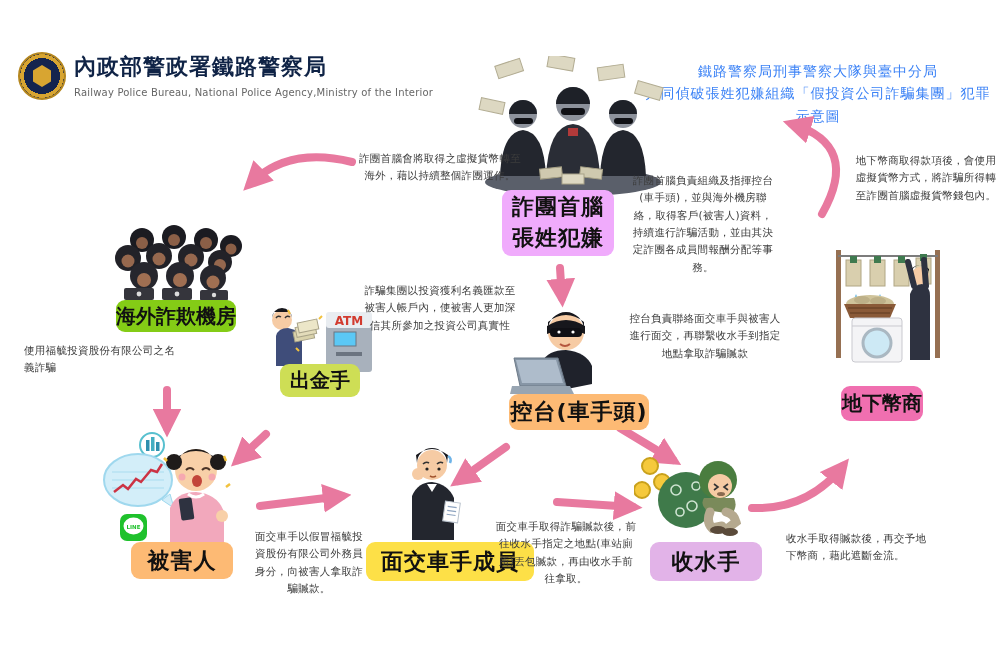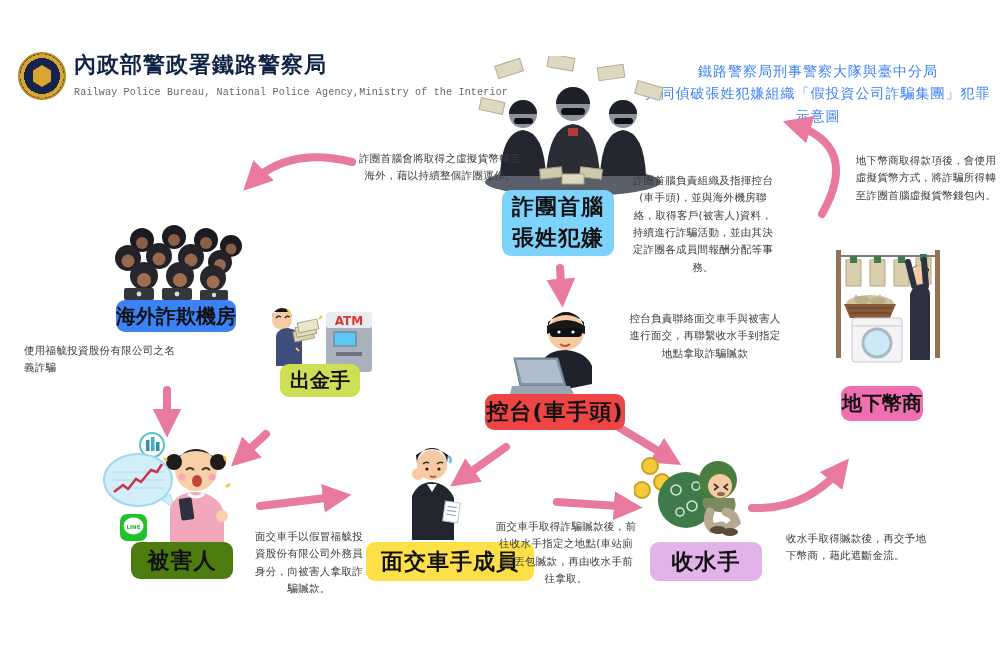--- a/index.html
+++ b/index.html
@@ -1,20 +1,20 @@
 <!DOCTYPE html>
 <html><head>
 <meta charset="utf-8">
 <style>
   * { margin:0; padding:0; box-sizing:border-box; }
   body { background:#fff; font-family:"DejaVu Sans","Liberation Sans",sans-serif; }
   .canvas { position:relative; width:1000px; height:654px; background:#fff; overflow:hidden; }
 
   
-  .logo-group { position:absolute; left:18px; top:52px; display:flex; align-items:center; gap:8px;font-family:Liberation Mono, monospace; }
+  .logo-group { position:absolute; left:18px; top:52px; display:flex; align-items:center; gap:8px; }
   .badge { width:48px; height:48px; border-radius:50%;
            background:radial-gradient(circle at 50% 50%, #14244e 0 58%, #d8a531 58% 70%, #14244e 70% 84%, #d8a531 84%);
            border:2px solid #b5871f; display:flex; align-items:center; justify-content:center; }
   .badge-core { width:18px; height:22px; background:#d8a531; clip-path:polygon(50% 0,100% 25%,100% 75%,50% 100%,0 75%,0 25%); }
   .agency-zh { font-size:22px; font-weight:bold; color:#0f2346; letter-spacing:1px; line-height:1.15; }
   .agency-en { font-size:10px; color:#666; margin-top:8px; letter-spacing:.2px; }
   .title-block { position:absolute; left:640px; top:60px; width:356px; text-align:center;
                  font-size:14px; color:#3b82f6; line-height:1.6; letter-spacing:1px; }
 
   
@@ -272,48 +272,49 @@
       <circle cx="86" cy="42" r="12" fill="#f6cba4"></circle>
       <path d="M80 40 l4 3 -4 3 M94 40 l-4 3 4 3" stroke="#333" stroke-width="1.6" fill="none"></path>
       <ellipse cx="87" cy="50" rx="4" ry="2" fill="#8a6a4f"></ellipse>
       <path d="M70 54 Q 66 60 72 66 L 98 70 Q 104 62 100 54 z" fill="#7a8a5a"></path>
       <path d="M92 68 q8 2 10 10 l-8 6 M76 68 q-4 10 2 16 l10 -2" stroke="#b5a98f" stroke-width="9" fill="none" stroke-linecap="round"></path>
       <ellipse cx="96" cy="88" rx="8" ry="4" fill="#5a4a3a"></ellipse>
       <ellipse cx="84" cy="86" rx="8" ry="4" fill="#5a4a3a"></ellipse>
     </g>
   </svg>
 
-  <div class="node-label lbl-22" style="left: 502px; top: 190px; width: 112px; height: 66px; line-height: 1.4; background: #7dd3fc;">
+  <div class="node-label lbl-22" style="left: 502px; top: 190px; width: 112px; height: 66px; line-height: 1.4; background: #f0abfc;">
     <span>詐團首腦</span>
     <span>張姓犯嫌</span>
   </div>
-  <div class="node-label lbl-20" style="left: 116px; top: 300px; width: 120px; height: 32px; background: #3b82f6;">
+  <div class="node-label lbl-20" style="left: 116px; top: 300px; width: 120px; height: 32px; background: #84cc16;">
     <span>海外詐欺機房</span>
   </div>
   <div class="node-label lbl-20" style="left: 280px; top: 364px; width: 80px; height: 33px; background: rgb(206, 222, 85);">
     <span>出金手</span>
   </div>
-  <div class="node-label lbl-22" style="left: 485px; top: 394px; width: 140px; height: 36px; background: #ef4444;">
+  <div class="node-label lbl-22" style="left: 509px; top: 394px; width: 140px; height: 36px; background: #fdba74;">
     <span>控台(車手頭)</span>
   </div>
   <div class="node-label lbl-20" style="left: 841px; top: 386px; width: 82px; height: 35px; background: rgb(240, 111, 176);">
     <span>地下幣商</span>
   </div>
-  <div class="node-label lbl-22" style="left: 131px; top: 542px; width: 102px; height: 37px; background: #4d7c0f;">
+  <div class="node-label lbl-22" style="left: 131px; top: 542px; width: 102px; height: 37px; background: #fdba74;">
     <span>被害人</span>
   </div>
   <div class="node-label lbl-22" style="left: 366px; top: 542px; width: 168px; height: 39px; background: #fde047;">
     <span>面交車手成員</span>
   </div>
   <div class="node-label lbl-22" style="left: 650px; top: 542px; width: 112px; height: 39px; background: rgb(226, 179, 232);">
     <span>收水手</span>
   </div>
 
   <div class="note center" style="left:356px;top:150px;width:168px;">詐團首腦會將取得之虛擬貨幣轉至海外，藉以持續整個詐團運作。</div>
   <div class="note center" style="left:630px;top:172px;width:146px;">詐團首腦負責組織及指揮控台(車手頭)，並與海外機房聯絡，取得客戶(被害人)資料，持續進行詐騙活動，並由其決定詐團各成員間報酬分配等事務。</div>
   <div class="note center" style="left:854px;top:152px;width:144px;">地下幣商取得款項後，會使用虛擬貨幣方式，將詐騙所得轉至詐團首腦虛擬貨幣錢包內。</div>
   <div class="note" style="left:24px;top:342px;width:152px;">使用福毓投資股份有限公司之名義詐騙</div>
+  <div class="note center" style="left:360px;top:282px;width:160px;">詐騙集團以投資獲利名義匯款至被害人帳戶內，使被害人更加深信其所參加之投資公司真實性</div>
   <div class="note center" style="left:626px;top:310px;width:158px;">控台負責聯絡面交車手與被害人進行面交，再聯繫收水手到指定地點拿取詐騙贓款</div>
   <div class="note center" style="left:250px;top:528px;width:118px;">面交車手以假冒福毓投資股份有限公司外務員身分，向被害人拿取詐騙贓款。</div>
   <div class="note center" style="left:494px;top:518px;width:144px;">面交車手取得詐騙贓款後，前往收水手指定之地點(車站廁所)丟包贓款，再由收水手前往拿取。</div>
   <div class="note" style="left:786px;top:530px;width:150px;">收水手取得贓款後，再交予地下幣商，藉此遮斷金流。</div>
 
 </div>
 
 </body></html>

